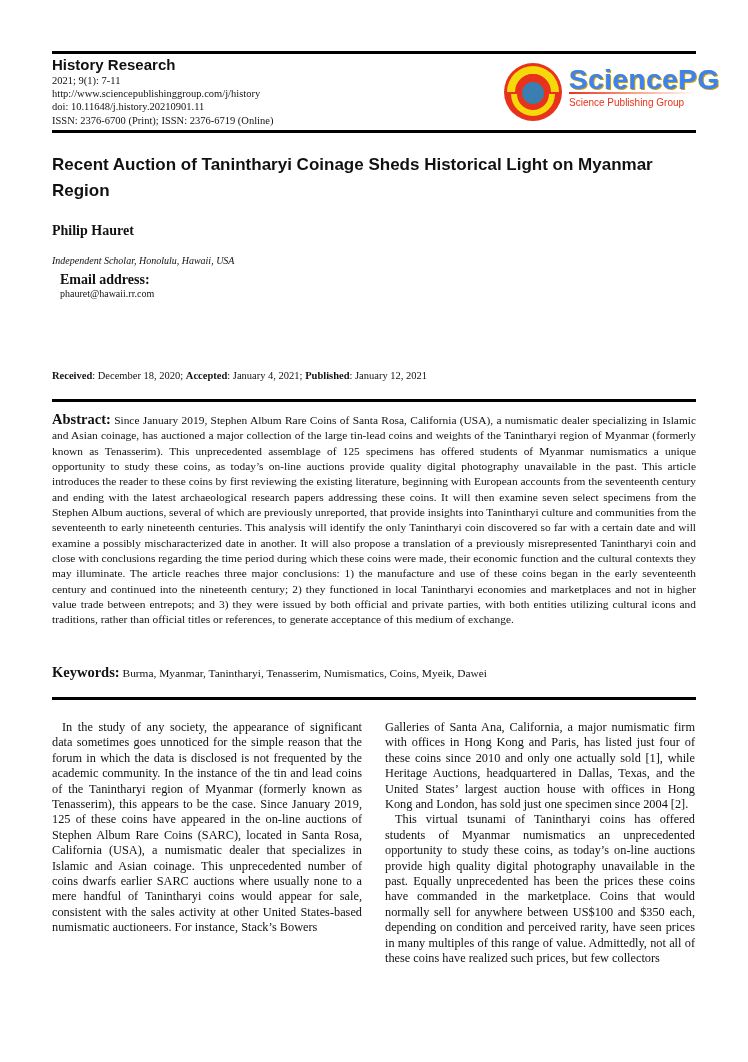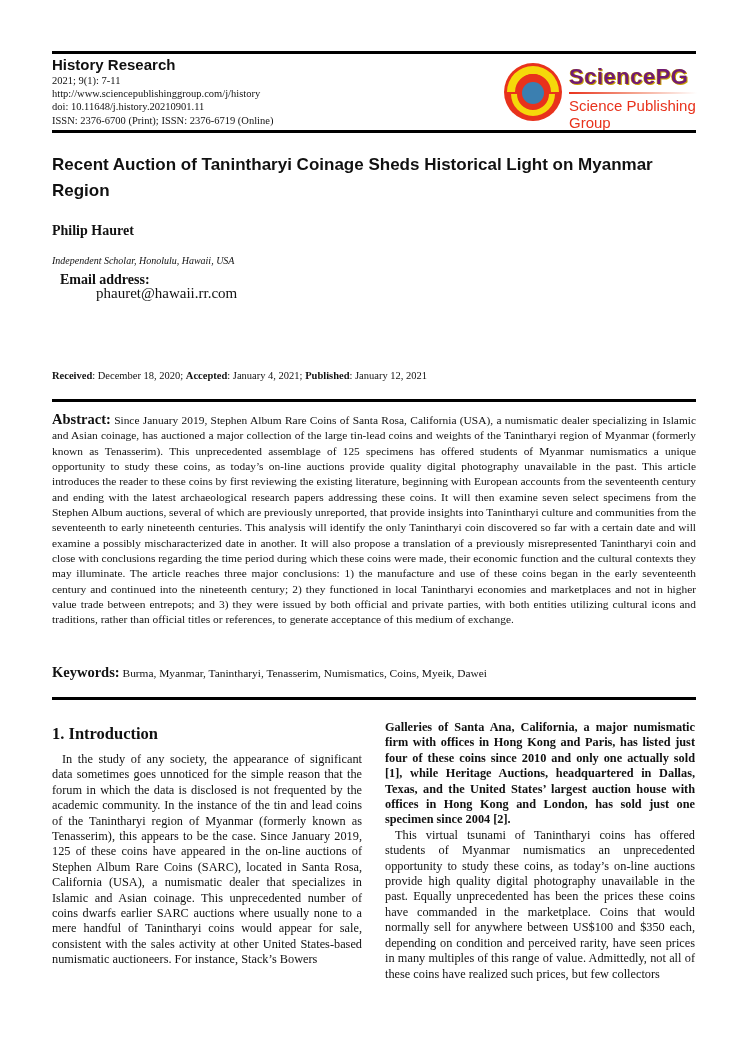--- a/index.html
+++ b/index.html
@@ -2,43 +2,43 @@
 <html><head>
 <meta charset="utf-8">
 <style>
   html, body { margin: 0; padding: 0; background: #ffffff; }
   body { width: 748px; height: 1062px; position: relative; overflow: hidden; color: #111; font-family: "Liberation Serif", serif; }
   .rule { position: absolute; left: 52px; width: 644px; height: 3px; background: #000; }
   .hdr { position: absolute; left: 52px; top: 56px; }
   .journal-name { font-family: "Liberation Sans", sans-serif; font-weight: bold; font-size: 15px; line-height: 18px; }
   .hdr-line { font-size: 10.5px; line-height: 13.2px; }
   .logo { position: absolute; left: 503px; top: 62px; width: 200px; height: 60px; }
-  .logo-text1 { position: absolute; left: 66px; top: 2px; font-family: "Liberation Sans", sans-serif; font-weight: bold; font-size: 22px; color: #701a75; letter-spacing: 0.5px;
+  .logo-text1 { position: absolute; left: 66px; top: 2px; font-family: "Liberation Sans", sans-serif; font-weight: bold; font-size: 28px; color: #3b82f6; letter-spacing: 0.5px;
     text-shadow: 1px 1px 0 #c9a000, -0.5px -0.5px 0 #e8c400; text-align: right; }
   .logo-bar { position: absolute; left: 66px; top: 30px; width: 128px; height: 2px; background: linear-gradient(to right, #e8321c, #f4a08a, #fff); }
-  .logo-text2 { position: absolute; left: 66px; top: 35px; font-family: "Liberation Sans", sans-serif; font-size: 15px; color: #e8321c; }
+  .logo-text2 { position: absolute; left: 66px; top: 35px; font-family: "Liberation Sans", sans-serif; font-size: 10px; color: #e8321c; }
   .title { position: absolute; left: 52px; top: 152px; width: 660px; font-family: "Liberation Sans", sans-serif; font-weight: bold; font-size: 17px; line-height: 26px; }
   .author { position: absolute; left: 52px; top: 223px; font-weight: bold; font-size: 14px; }
   .affil { position: absolute; left: 52px; top: 255px; font-size: 10px; font-style: italic; }
   .h-small { font-weight: bold; font-size: 14px; line-height: 15px; }
   .email-block { position: absolute; left: 60px; top: 272px; }
-  .email { font-size: 15px; line-height: 13px; margin-left: 36px; }
+  .email { font-size: 10px; line-height: 13px; }
   .cite-block { position: absolute; left: 52px; top: 311px; }
   .cite-line { font-size: 10.5px; line-height: 15px; }
   .received { position: absolute; left: 52px; top: 370px; font-size: 10.5px; }
   .abstract { position: absolute; left: 52px; top: 412px; width: 644px; font-size: 11.4px; line-height: 15.35px; text-align: justify; }
   .abstract .lbl { font-weight: bold; font-size: 14.5px; }
   .keywords { position: absolute; left: 52px; top: 664px; width: 644px; font-size: 11.4px; }
   .keywords .lbl { font-weight: bold; font-size: 14.5px; }
   .col { position: absolute; top: 720px; width: 310px; font-size: 12.3px; line-height: 15.4px; text-align: justify; }
   .col-left { left: 52px; }
   .col-right { left: 385px; top: 720px; }
   .sec-heading { font-weight: bold; font-size: 16.5px; line-height: 20px; margin: 4px 0 8px 0; }
   .para { text-indent: 10px; margin: 0; }
-  .para-noindent { text-indent: 0; margin: 0; font-weight: bold; }
+  .para-noindent { text-indent: 0; margin: 0; }
   i { font-style: italic; }
 </style>
 </head>
 <body>
 
 <div class="rule" style="top:51px;"></div>
 
 <div class="hdr">
   <div class="journal-name">History Research</div>
   <div class="hdr-line">2021; 9(1): 7-11</div>
@@ -88,20 +88,19 @@
 </div>
 
 <div class="keywords">
   <span class="lbl">Keywords:</span>
   <span>Burma, Myanmar, Tanintharyi, Tenasserim, Numismatics, Coins, Myeik, Dawei</span>
 </div>
 
 <div class="rule" style="top:697px;"></div>
 
 <div class="col col-left">
-  <div class="sec-heading">1. Introduction</div>
   <p class="para">In the study of any society, the appearance of significant data sometimes goes unnoticed for the simple reason that the forum in which the data is disclosed is not frequented by the academic community. In the instance of the tin and lead coins of the Tanintharyi region of Myanmar (formerly known as Tenasserim), this appears to be the case. Since January 2019, 125 of these coins have appeared in the on-line auctions of Stephen Album Rare Coins (SARC), located in Santa Rosa, California (USA), a numismatic dealer that specializes in Islamic and Asian coinage. This unprecedented number of coins dwarfs earlier SARC auctions where usually none to a mere handful of Tanintharyi coins would appear for sale, consistent with the sales activity at other United States-based numismatic auctioneers. For instance, Stack’s Bowers</p>
 </div>
 
 <div class="col col-right">
   <p class="para-noindent">Galleries of Santa Ana, California, a major numismatic firm with offices in Hong Kong and Paris, has listed just four of these coins since 2010 and only one actually sold [1], while Heritage Auctions, headquartered in Dallas, Texas, and the United States’ largest auction house with offices in Hong Kong and London, has sold just one specimen since 2004 [2].</p>
   <p class="para">This virtual tsunami of Tanintharyi coins has offered students of Myanmar numismatics an unprecedented opportunity to study these coins, as today’s on-line auctions provide high quality digital photography unavailable in the past. Equally unprecedented has been the prices these coins have commanded in the marketplace. Coins that would normally sell for anywhere between US$100 and $350 each, depending on condition and perceived rarity, have seen prices in many multiples of this range of value. Admittedly, not all of these coins have realized such prices, but few collectors</p>
 </div>
 
 </body></html>

